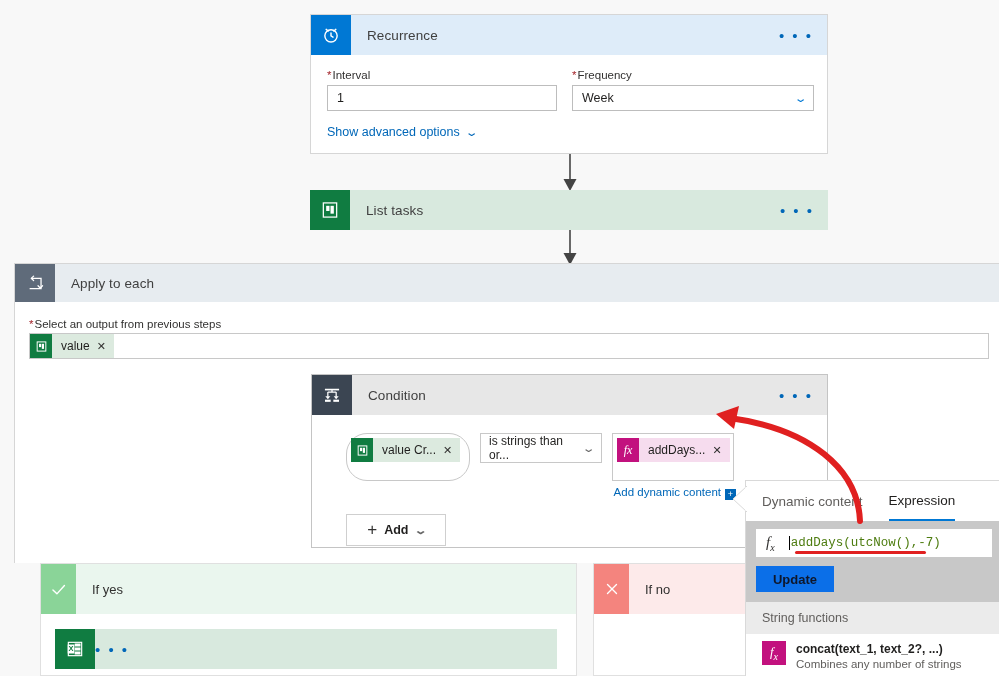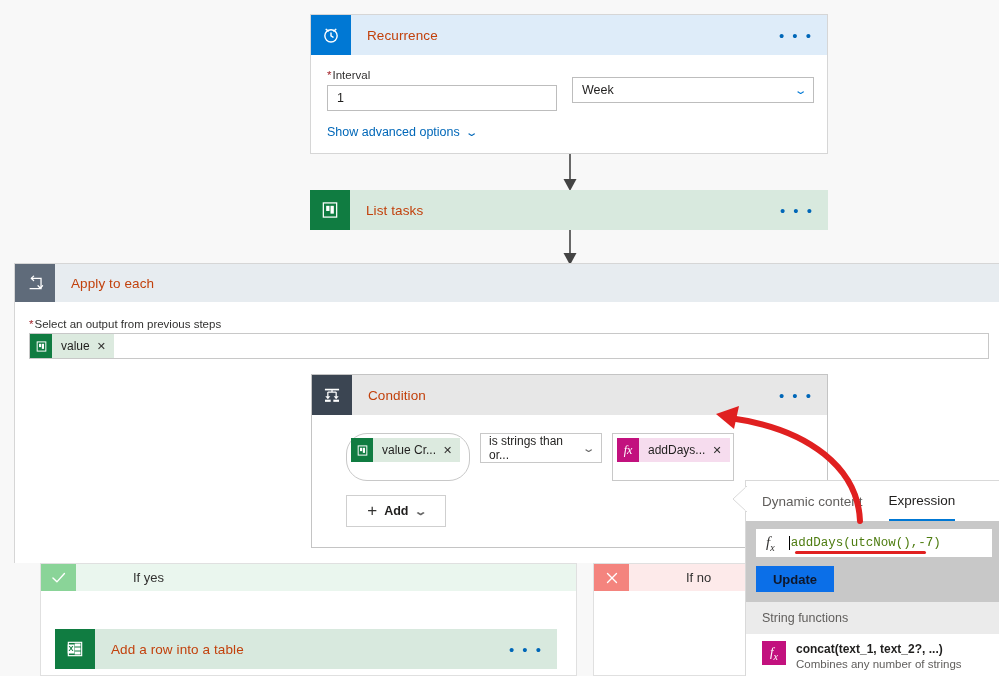--- a/index.html
+++ b/index.html
@@ -36,21 +36,21 @@
     display: flex;
     align-items: center;
     justify-content: center;
   }
   .card-title {
     flex: 1;
     display: flex;
     align-items: center;
     padding-left: 16px;
     font-size: 13.5px;
-    color: #c2410c;
+    color: #404040;
     letter-spacing: .1px;
   }
   .ellipsis {
     display: flex;
     align-items: center;
     padding-right: 14px;
     color: #0067b8;
     font-size: 15px;
     letter-spacing: 2px;
     line-height: 1;
@@ -206,21 +206,21 @@
 
   
   .branch {
     position: absolute;
     background: #fff;
     border: 1px solid #e0e0e0;
     box-sizing: border-box;
   }
   #ifyes { left: 40px; top: 563px; width: 537px; height: 113px; }
   #ifno  { left: 593px; top: 563px; width: 425px; height: 113px; }
-  .branch-head { display: flex; height: 27px; gap: 41px; }
+  .branch-head { display: flex; height: 50px; }
   .branch-ico { width: 35px; display: flex; align-items: center; justify-content: center; }
   .branch-title { flex: 1; display: flex; align-items: center; padding-left: 16px; font-size: 13px; }
   #ifyes .branch-head { background: #eaf6ee; }
   #ifyes .branch-ico  { background: #8ad498; }
   #ifno  .branch-head { background: #fdeaea; }
   #ifno  .branch-ico  { background: #f4847e; }
 
   .inner-action {
     position: absolute;
     left: 14px; top: 65px;
@@ -375,20 +375,23 @@
     <div class="ellipsis">• • •</div>
   </div>
   <div class="rec-body">
     <div class="field">
       <div class="field-label">
         <span class="req">*</span><span>Interval</span>
       </div>
       <div class="tbox" style="width:230px;">1</div>
     </div>
     <div class="field" style="margin-left:15px;">
+      <div class="field-label">
+        <span class="req">*</span><span>Frequency</span>
+      </div>
       <div class="tbox sel" style="width:242px;gap:9px;">
         <span>Week</span>
         <span class="chev">⌄</span>
       </div>
     </div>
   </div>
   <div class="adv-link">
     <span>Show advanced options</span>
     <span class="chev">⌄</span>
   </div>
@@ -478,20 +481,23 @@
       <div class="cond-box" id="cond-right">
         <div class="chip pink">
           <span class="chip-ico">
             <span style="font-family:'Liberation Serif',serif;font-style:italic;color:#fff;font-size:12px;">fx</span>
           </span>
           <span class="chip-txt">addDays...</span>
           <span class="chip-x">✕</span>
         </div>
       </div>
     </div>
+    <div class="adc">
+      <span>Add dynamic content</span><span class="plusbox">+</span>
+    </div>
   </div>
   <div class="add-btn">
     <span class="pl">+</span>
     <span>Add</span>
     <span class="chev">⌄</span>
   </div>
 </div>
 
 <div class="branch" id="ifyes">
   <div class="branch-head">
@@ -506,21 +512,20 @@
     <div class="card-icon">
       <svg width="20" height="20" viewBox="0 0 24 24">
         <rect x="4" y="4" width="16" height="16" fill="none" stroke="#fff" stroke-width="1.4"></rect>
         <rect x="11.6" y="5.4" width="7" height="3.6" fill="#fff"></rect>
         <rect x="11.6" y="10.2" width="7" height="3.6" fill="#fff"></rect>
         <rect x="11.6" y="15" width="7" height="3.6" fill="#fff"></rect>
         <rect x="3.2" y="6.6" width="8" height="10.8" fill="#fff"></rect>
         <text x="7.2" y="14.6" font-family="Liberation Sans, sans-serif" font-size="9" font-weight="bold" fill="#107c41" text-anchor="middle">X</text>
       </svg>
     </div>
-    <div class="card-title">Add a row into a table</div>
     <div class="ellipsis">• • •</div>
   </div>
 </div>
 
 <div class="branch" id="ifno">
   <div class="branch-head">
     <div class="branch-ico">
       <svg width="18" height="18" viewBox="0 0 24 24" fill="none" stroke="#fff" stroke-width="1.8">
         <line x1="6" y1="6" x2="18" y2="18" stroke-linecap="round"></line>
         <line x1="18" y1="6" x2="6" y2="18" stroke-linecap="round"></line>

